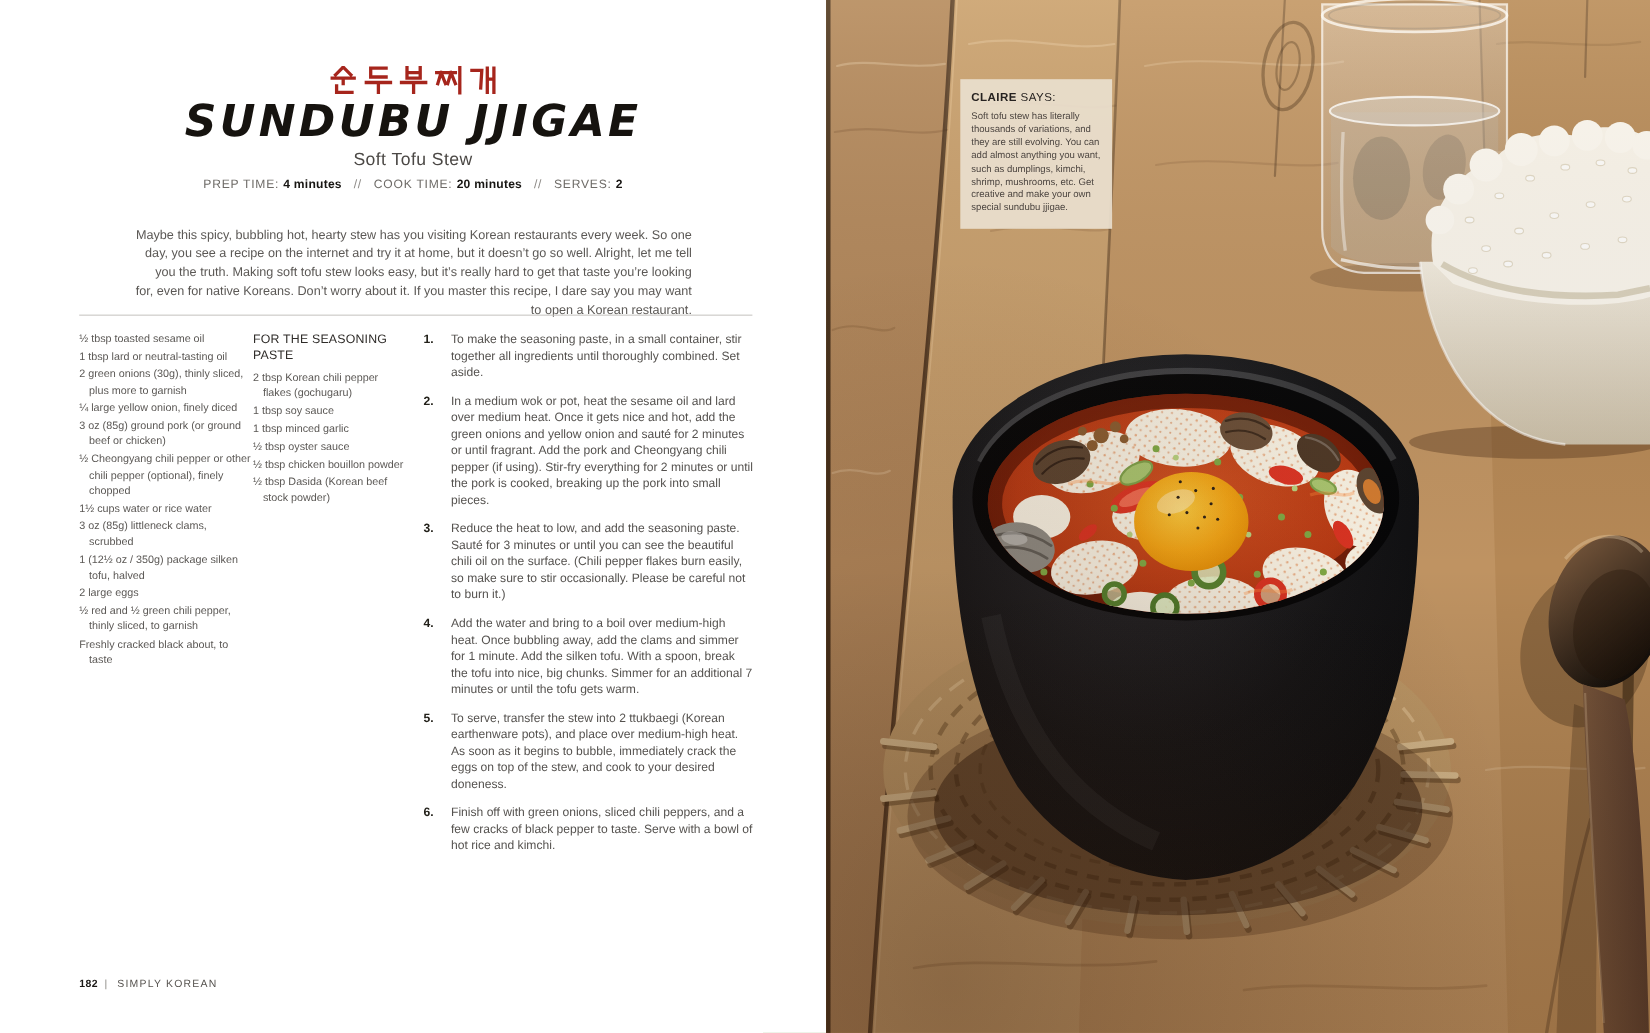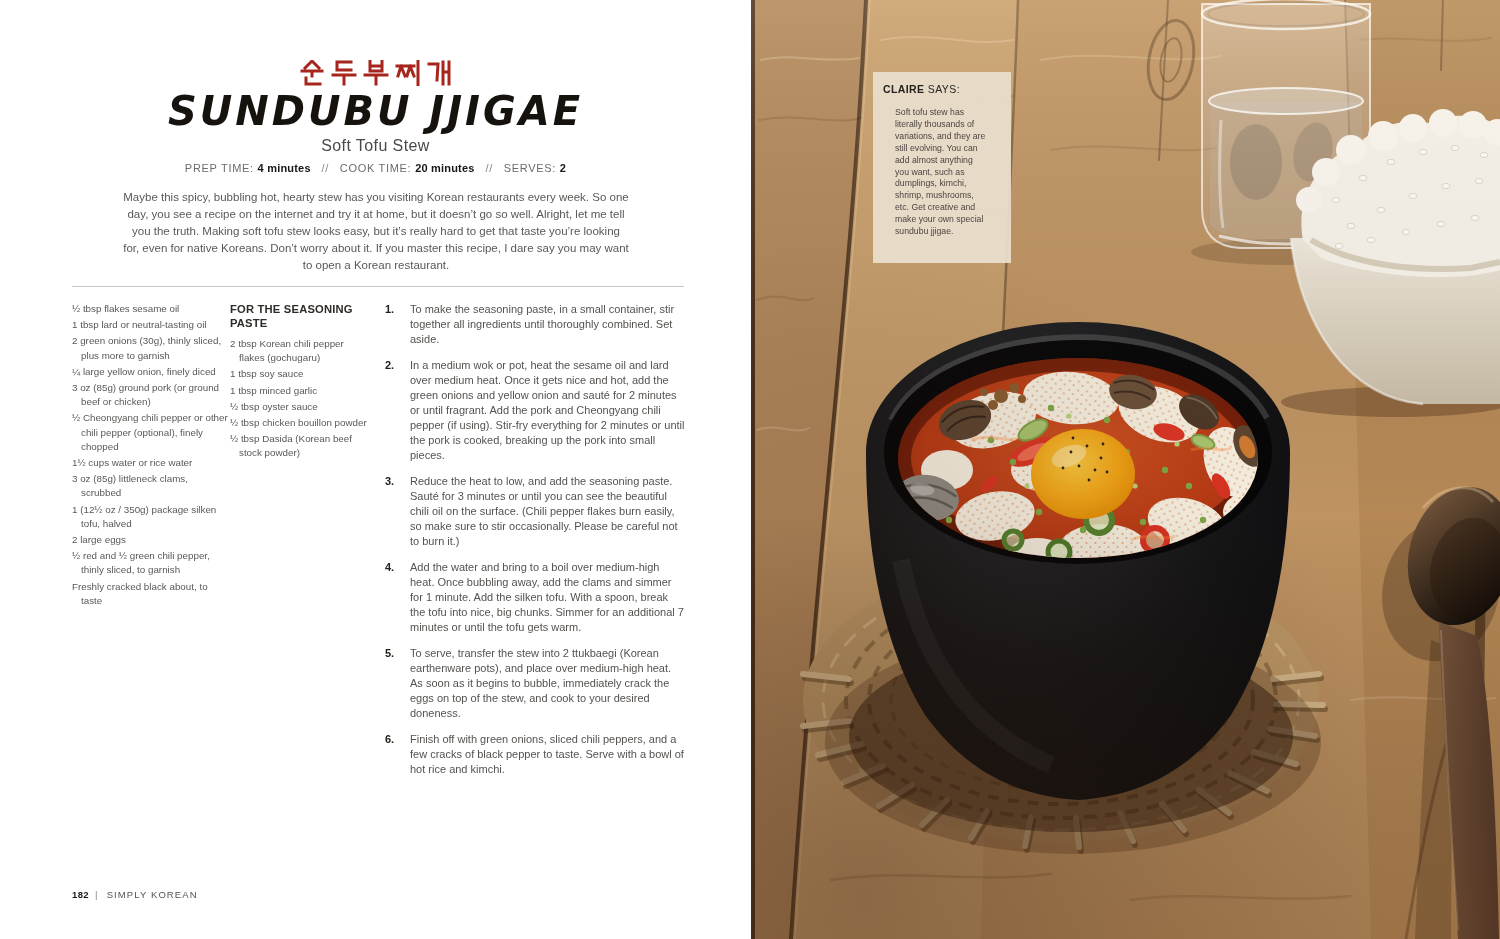--- a/index.html
+++ b/index.html
@@ -11,45 +11,45 @@
   .visually-hidden{position:absolute;width:1px;height:1px;overflow:hidden;clip:rect(0 0 0 0);}
   .title{position:absolute;top:88px;left:0;width:100%;text-align:center;
          font-family:"DejaVu Sans","Liberation Sans",sans-serif;
          font-size:40px;font-weight:bold;font-style:italic;letter-spacing:3px;color:#16130f;}
   .subtitle{position:absolute;top:137px;left:0;width:100%;text-align:center;
             font-size:16px;color:#4b4845;letter-spacing:.4px;}
   .meta{position:absolute;top:162px;left:0;width:100%;text-align:center;
         font-size:11px;color:#6e6b67;letter-spacing:.7px;}
   .meta b{color:#181613;letter-spacing:.2px;}
   .meta .sl{color:#8a8783;margin:0 7px;}
-  .intro{position:absolute;top:189px;left:123px;width:506px;text-align:center;
+  .intro{position:absolute;top:206px;left:123px;width:506px;text-align:right;
          font-size:11.5px;line-height:17px;color:#5b5855;}
   .rule{position:absolute;top:286px;left:72px;width:612px;height:0;border-top:1px solid #c9c7c4;}
   .cols{position:absolute;top:302px;left:72px;width:614px;display:flex;}
   .col1{width:158px;flex:none;}
   .col2{width:155px;flex:none;}
   .col3{flex:1;}
   .ing{font-size:9.8px;line-height:14.2px;color:#5b5855;padding-left:9px;text-indent:-9px;margin-bottom:2px;}
   .col2 .ing{width:128px;}
-  .shead{width:124px;font-size:11.2px;line-height:14px;font-weight:bold;color:#2e2b28;
+  .shead{width:124px;font-size:11.2px;line-height:14px;font-weight:normal;color:#2e2b28;
          letter-spacing:.2px;margin-bottom:7px;}
   .step{display:flex;margin-bottom:11px;}
   .step .n{width:25px;flex:none;font-size:11px;font-weight:bold;color:#222019;line-height:15px;}
   .step .t{font-size:11px;line-height:15px;color:#55524f;}
   .footer{position:absolute;left:72px;top:889px;font-size:9.5px;color:#56534f;letter-spacing:1.1px;}
   .footer b{color:#1b1916;letter-spacing:.4px;margin-right:6px;}
   .footer .bar{color:#8a8783;margin-right:8px;}
   
   .page-right{position:absolute;left:751px;top:0;width:837px;height:939px;}
   .page-right svg{position:absolute;left:0;top:0;}
   .claire{position:absolute;left:122px;top:72px;width:138px;box-sizing:border-box;
           padding:11px 10px 13px;background:rgba(234,223,206,.93);z-index:5;}
   .claire h4{margin:0 0 5px;font-size:10.5px;font-weight:normal;color:#262220;letter-spacing:.4px;}
   .claire h4 b{font-weight:bold;}
-  .claire p{margin:12px;font-size:8.7px;line-height:11.9px;color:#4c4540;}
+  .claire p{margin:0;font-size:8.7px;line-height:11.9px;color:#4c4540;}
 </style>
 </head>
 <body>
 
 <div class="spread">
 
   <div class="page-left">
 
     <span class="visually-hidden">순두부찌개</span>
     <svg class="korean-svg" width="160" height="26" viewBox="0 0 160 26">
@@ -79,21 +79,21 @@
       <span class="sl">//</span>
       <span>SERVES:</span>
       <b>2</b>
     </div>
 
     <div class="intro">Maybe this spicy, bubbling hot, hearty stew has you visiting Korean restaurants every week. So one day, you see a recipe on the internet and try it at home, but it doesn’t go so well. Alright, let me tell you the truth. Making soft tofu stew looks easy, but it’s really hard to get that taste you’re looking for, even for native Koreans. Don’t worry about it. If you master this recipe, I dare say you may want to open a Korean restaurant.</div>
     <div class="rule"></div>
 
     <div class="cols">
       <div class="col1">
-        <div class="ing">½ tbsp flakes sesame oil</div>
+        <div class="ing">½ tbsp toasted sesame oil</div>
         <div class="ing">1 tbsp lard or neutral-tasting oil</div>
         <div class="ing">2 green onions (30g), thinly sliced, plus more to garnish</div>
         <div class="ing">¼ large yellow onion, finely diced</div>
         <div class="ing">3 oz (85g) ground pork (or ground beef or chicken)</div>
         <div class="ing">½ Cheongyang chili pepper or other chili pepper (optional), finely chopped</div>
         <div class="ing">1½ cups water or rice water</div>
         <div class="ing">3 oz (85g) littleneck clams, scrubbed</div>
         <div class="ing">1 (12½ oz / 350g) package silken tofu, halved</div>
         <div class="ing">2 large eggs</div>
         <div class="ing">½ red and ½ green chili pepper, thinly sliced, to garnish</div>

